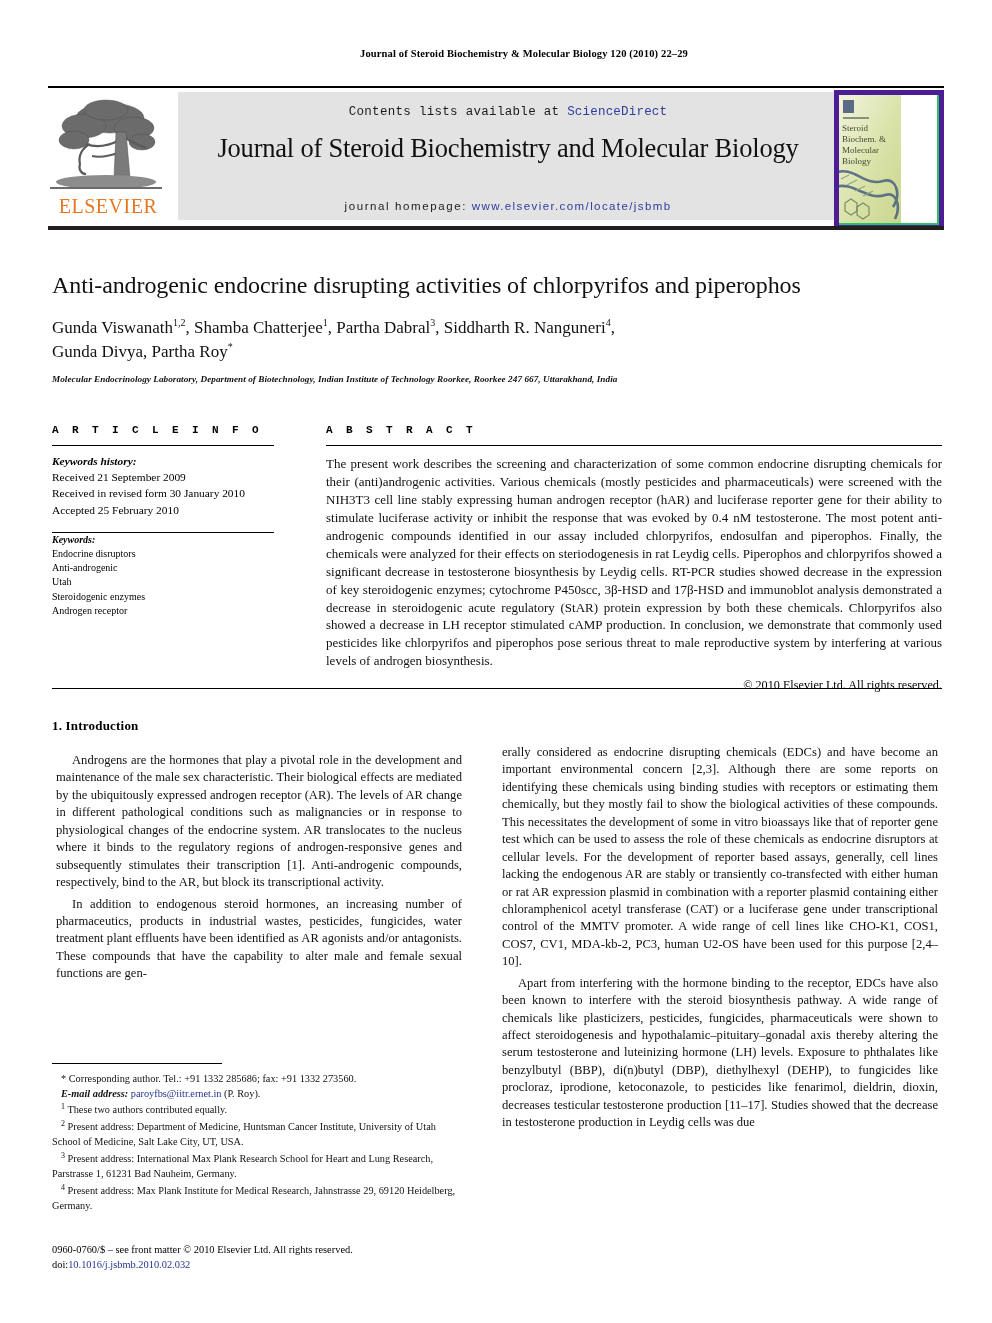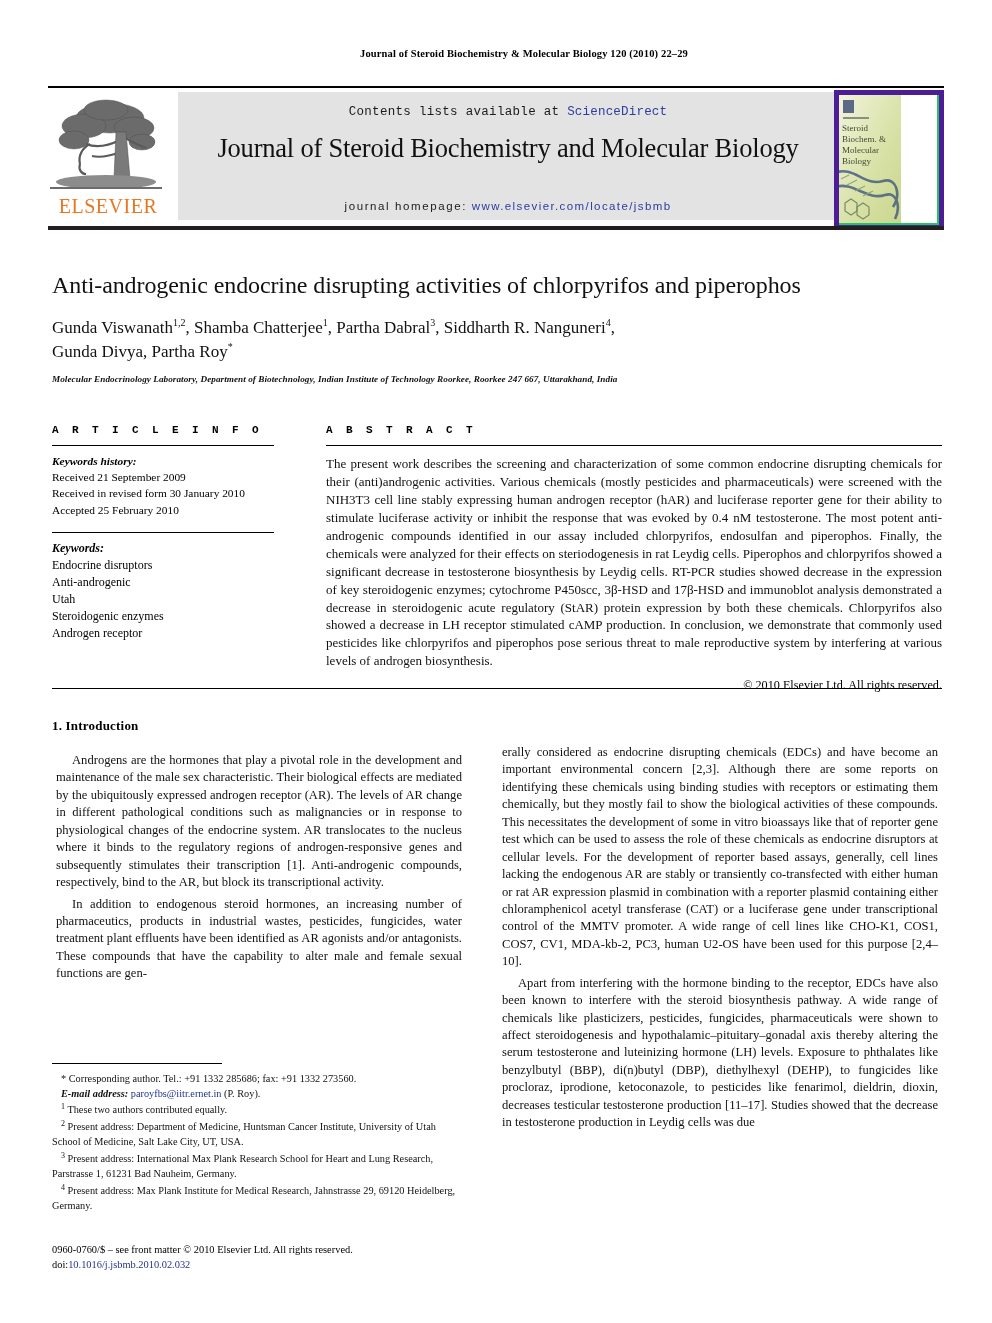--- a/index.html
+++ b/index.html
@@ -190,22 +190,21 @@
   .hist-block .lbl {
     font-style: italic;
     font-weight: bold;
   }
   .kw-rule {
     margin-top: 14px;
     border-top: 1.6px solid #000;
     height: 0;
   }
   .kw-block {
-    margin-top: 7px;
-    font-size: 12px;
+    font-size: 10px;
     line-height: 1.42;
   }
   .kw-block .lbl {
     font-style: italic;
     font-weight: bold;
   }
   .abstract-body {
     margin-top: 9px;
     font-size: 13px;
     line-height: 1.38;

